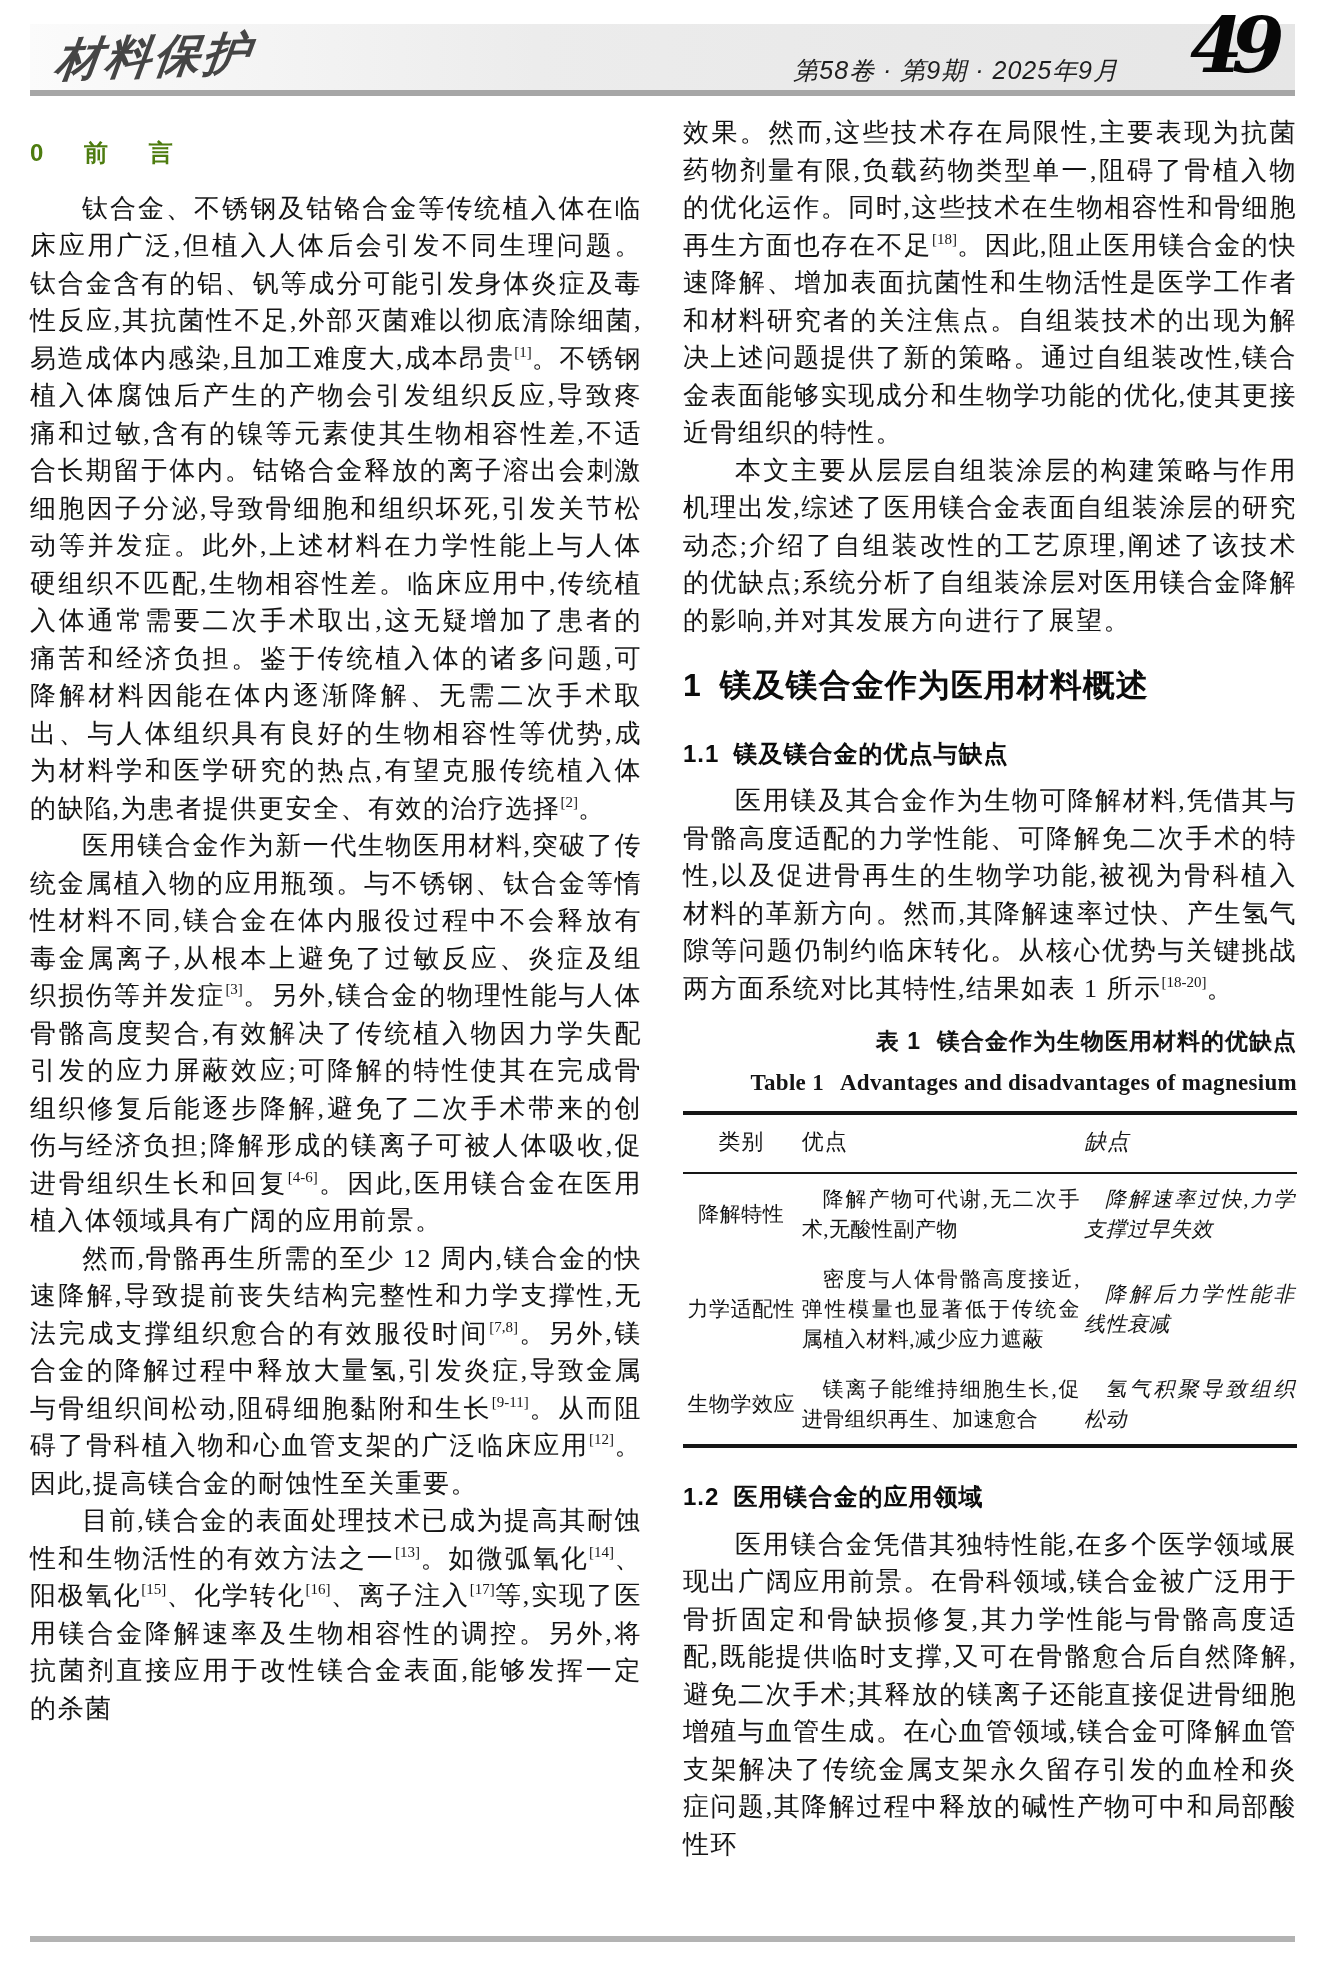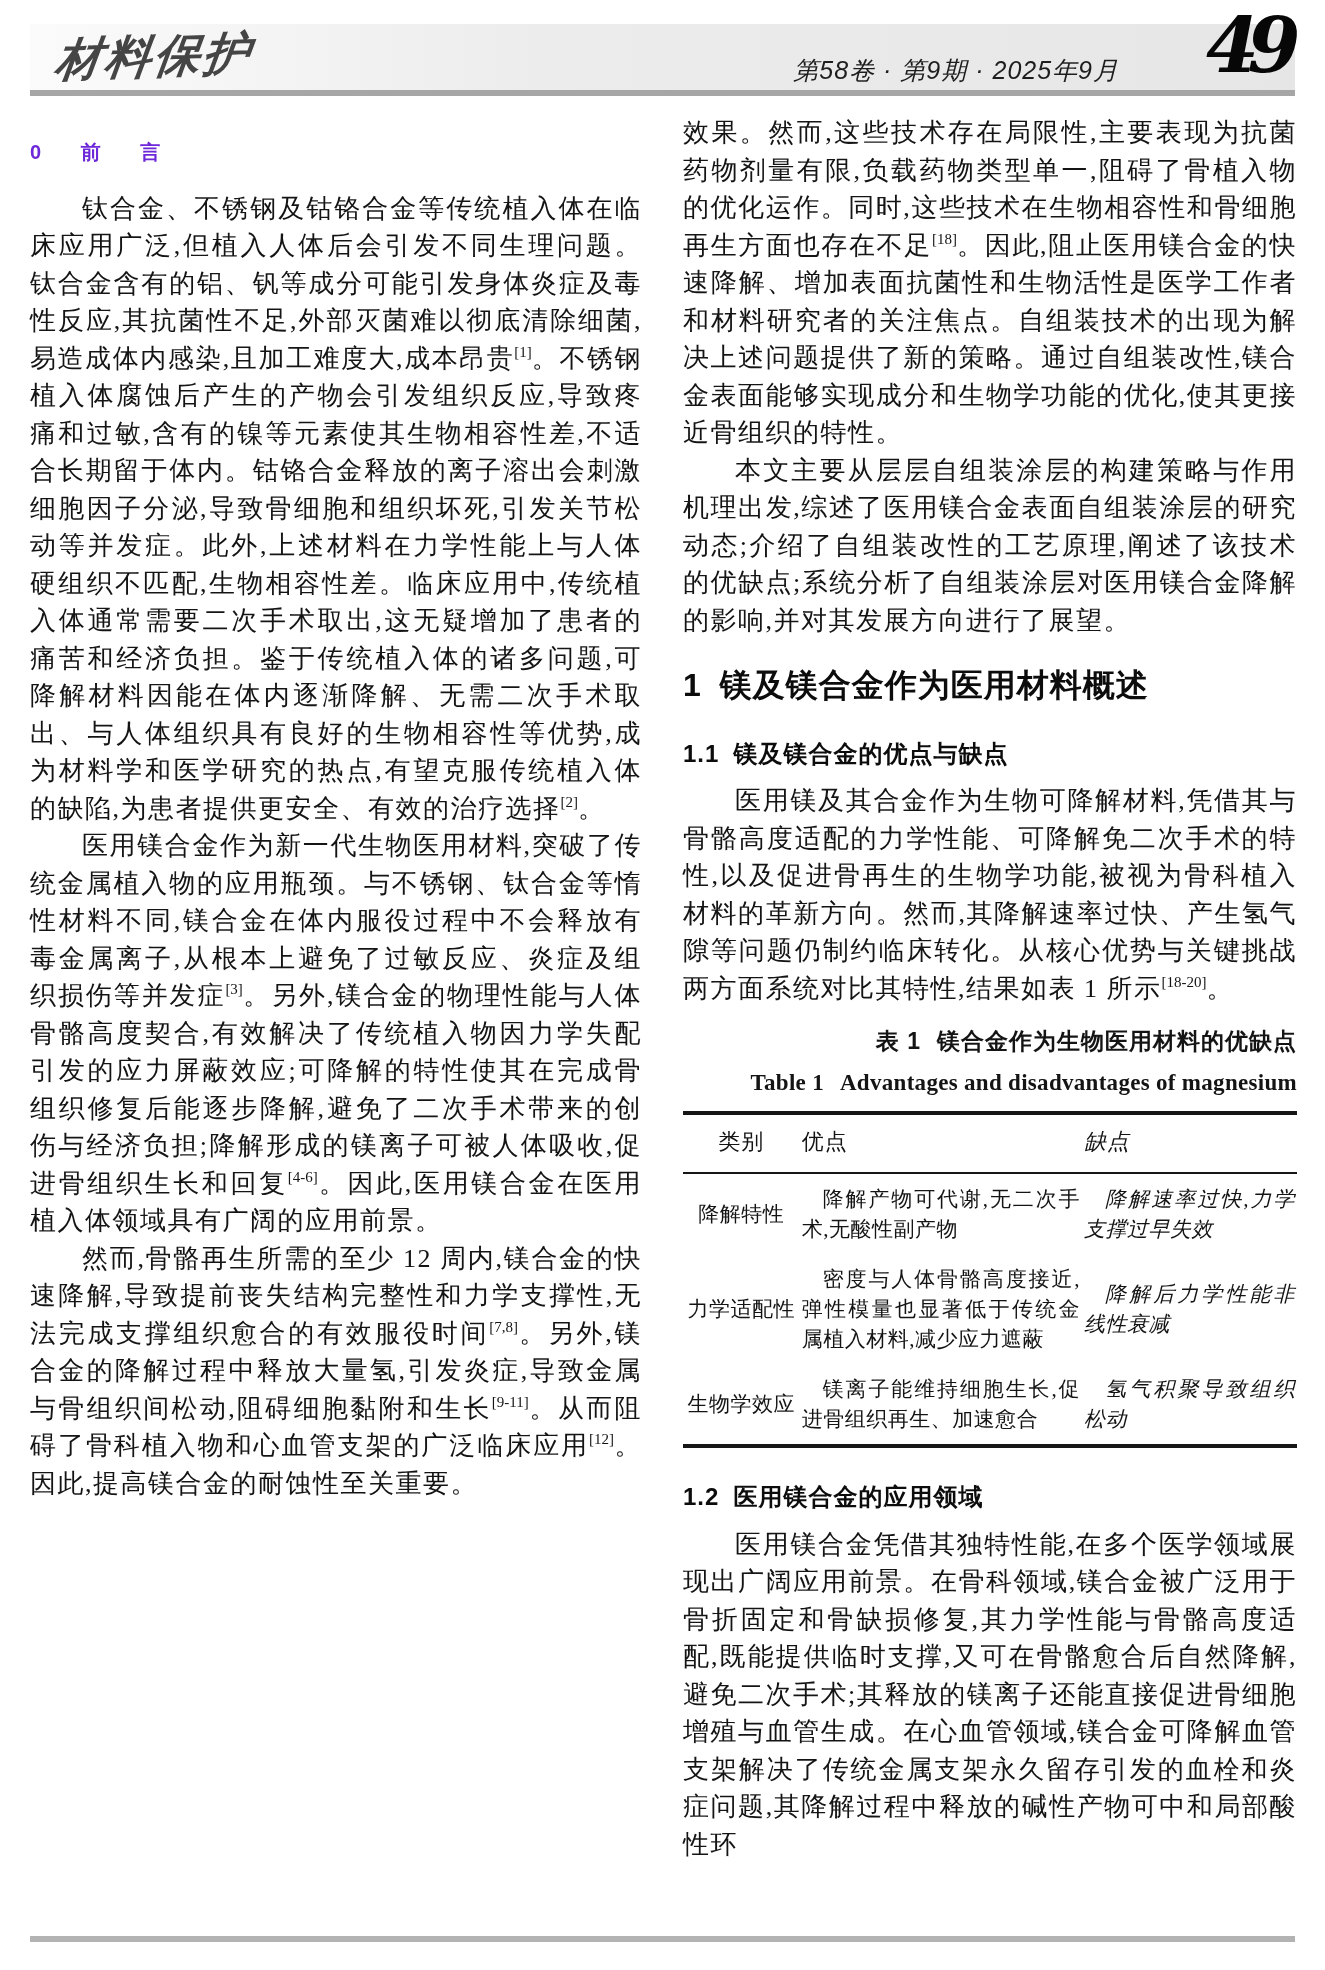--- a/index.html
+++ b/index.html
@@ -8,36 +8,36 @@
 
   
   .header{position:absolute;left:30px;top:24px;width:1265px;height:66px;
           background:linear-gradient(90deg,#fbfbfb 0%,#ececec 40%,#e6e6e6 100%);
           border-bottom:6px solid #a6a6a6;}
   .logo{position:absolute;left:26px;top:2px;font-size:46px;font-weight:bold;font-style:italic;
         color:#454545;letter-spacing:3px;transform:skewX(-9deg) rotate(-2deg);
         font-family:"DejaVu Serif",serif;}
   .issue{position:absolute;right:176px;top:30px;font-style:italic;font-size:25px;color:#1d1d1d;
          letter-spacing:1px;font-family:Liberation Sans, sans-serif;}
-  .pageno{position:absolute;right:6px;top:-16px;font-size:76px;line-height:1;font-weight:bold;
+  .pageno{position:absolute;right:22px;top:-16px;font-size:76px;line-height:1;font-weight:bold;
           font-style:italic;letter-spacing:-0.15em;color:#070707;font-family:"DejaVu Serif",serif;}
 
   
   .col{position:absolute;top:108px;text-align:justify;font-size:26px;line-height:37.5px;
        letter-spacing:1.5px;}
   .col.left{left:30px;width:612px;}
   .col.right{left:683px;width:614px;}
   .body-p{margin:0;text-indent:2em;}
   .body-p.noindent{text-indent:0;}
   .body-p.first{margin-top:6px;}
   sup{font-size:15px;letter-spacing:0;line-height:0;margin-top:38px;}
 
   
   .h-preface{margin:26px 0 18px 0;font-family:"Liberation Sans",sans-serif;font-weight:bold;
-             font-size:20px;word-spacing:30px;letter-spacing:2px;color:#6d28d9;text-align:left;}
+             font-size:24px;word-spacing:30px;letter-spacing:2px;color:#4d7c0f;text-align:left;}
   .h-sec{margin:28px 0 6px 0;font-family:"Liberation Sans",sans-serif;font-weight:bold;
          font-size:32px;letter-spacing:1px;color:#0c0c0c;text-align:left;}
   .h-sub{margin:30px 0 10px 0;font-family:"Liberation Sans",sans-serif;font-weight:bold;
          font-size:24px;letter-spacing:1px;color:#0c0c0c;text-align:left;}
   .num{margin-right:18px;}
   .num-sub{margin-right:14px;}
 
   
   .tbl-cap-zh{margin-top:16px;text-align:right;font-family:"Liberation Sans",sans-serif;
               font-weight:bold;font-size:23px;letter-spacing:1px;text-indent:0;}
@@ -67,20 +67,21 @@
     <div class="logo">材料保护</div>
     <div class="issue">第58卷 · 第9期 · 2025年9月</div>
     <div class="pageno">49</div>
   </div>
 
   <div class="col left">
     <h2 class="h-preface">0 前 言</h2>
     <p class="body-p">钛合金、不锈钢及钴铬合金等传统植入体在临床应用广泛,但植入人体后会引发不同生理问题。钛合金含有的铝、钒等成分可能引发身体炎症及毒性反应,其抗菌性不足,外部灭菌难以彻底清除细菌,易造成体内感染,且加工难度大,成本昂贵<sup>[1]</sup>。不锈钢植入体腐蚀后产生的产物会引发组织反应,导致疼痛和过敏,含有的镍等元素使其生物相容性差,不适合长期留于体内。钴铬合金释放的离子溶出会刺激细胞因子分泌,导致骨细胞和组织坏死,引发关节松动等并发症。此外,上述材料在力学性能上与人体硬组织不匹配,生物相容性差。临床应用中,传统植入体通常需要二次手术取出,这无疑增加了患者的痛苦和经济负担。鉴于传统植入体的诸多问题,可降解材料因能在体内逐渐降解、无需二次手术取出、与人体组织具有良好的生物相容性等优势,成为材料学和医学研究的热点,有望克服传统植入体的缺陷,为患者提供更安全、有效的治疗选择<sup>[2]</sup>。</p>
     <p class="body-p">医用镁合金作为新一代生物医用材料,突破了传统金属植入物的应用瓶颈。与不锈钢、钛合金等惰性材料不同,镁合金在体内服役过程中不会释放有毒金属离子,从根本上避免了过敏反应、炎症及组织损伤等并发症<sup>[3]</sup>。另外,镁合金的物理性能与人体骨骼高度契合,有效解决了传统植入物因力学失配引发的应力屏蔽效应;可降解的特性使其在完成骨组织修复后能逐步降解,避免了二次手术带来的创伤与经济负担;降解形成的镁离子可被人体吸收,促进骨组织生长和回复<sup>[4-6]</sup>。因此,医用镁合金在医用植入体领域具有广阔的应用前景。</p>
     <p class="body-p">然而,骨骼再生所需的至少 12 周内,镁合金的快速降解,导致提前丧失结构完整性和力学支撑性,无法完成支撑组织愈合的有效服役时间<sup>[7,8]</sup>。另外,镁合金的降解过程中释放大量氢,引发炎症,导致金属与骨组织间松动,阻碍细胞黏附和生长<sup>[9-11]</sup>。从而阻碍了骨科植入物和心血管支架的广泛临床应用<sup>[12]</sup>。因此,提高镁合金的耐蚀性至关重要。</p>
+    <p class="body-p">目前,镁合金的表面处理技术已成为提高其耐蚀性和生物活性的有效方法之一<sup>[13]</sup>。如微弧氧化<sup>[14]</sup>、阳极氧化<sup>[15]</sup>、化学转化<sup>[16]</sup>、离子注入<sup>[17]</sup>等,实现了医用镁合金降解速率及生物相容性的调控。另外,将抗菌剂直接应用于改性镁合金表面,能够发挥一定的杀菌</p>
   </div>
 
   <div class="col right">
     <p class="body-p noindent first">效果。然而,这些技术存在局限性,主要表现为抗菌药物剂量有限,负载药物类型单一,阻碍了骨植入物的优化运作。同时,这些技术在生物相容性和骨细胞再生方面也存在不足<sup>[18]</sup>。因此,阻止医用镁合金的快速降解、增加表面抗菌性和生物活性是医学工作者和材料研究者的关注焦点。自组装技术的出现为解决上述问题提供了新的策略。通过自组装改性,镁合金表面能够实现成分和生物学功能的优化,使其更接近骨组织的特性。</p>
     <p class="body-p">本文主要从层层自组装涂层的构建策略与作用机理出发,综述了医用镁合金表面自组装涂层的研究动态;介绍了自组装改性的工艺原理,阐述了该技术的优缺点;系统分析了自组装涂层对医用镁合金降解的影响,并对其发展方向进行了展望。</p>
 
     <h2 class="h-sec"><span class="num">1</span><span>镁及镁合金作为医用材料概述</span></h2>
 
     <h3 class="h-sub"><span class="num num-sub">1.1</span><span>镁及镁合金的优点与缺点</span></h3>
 

